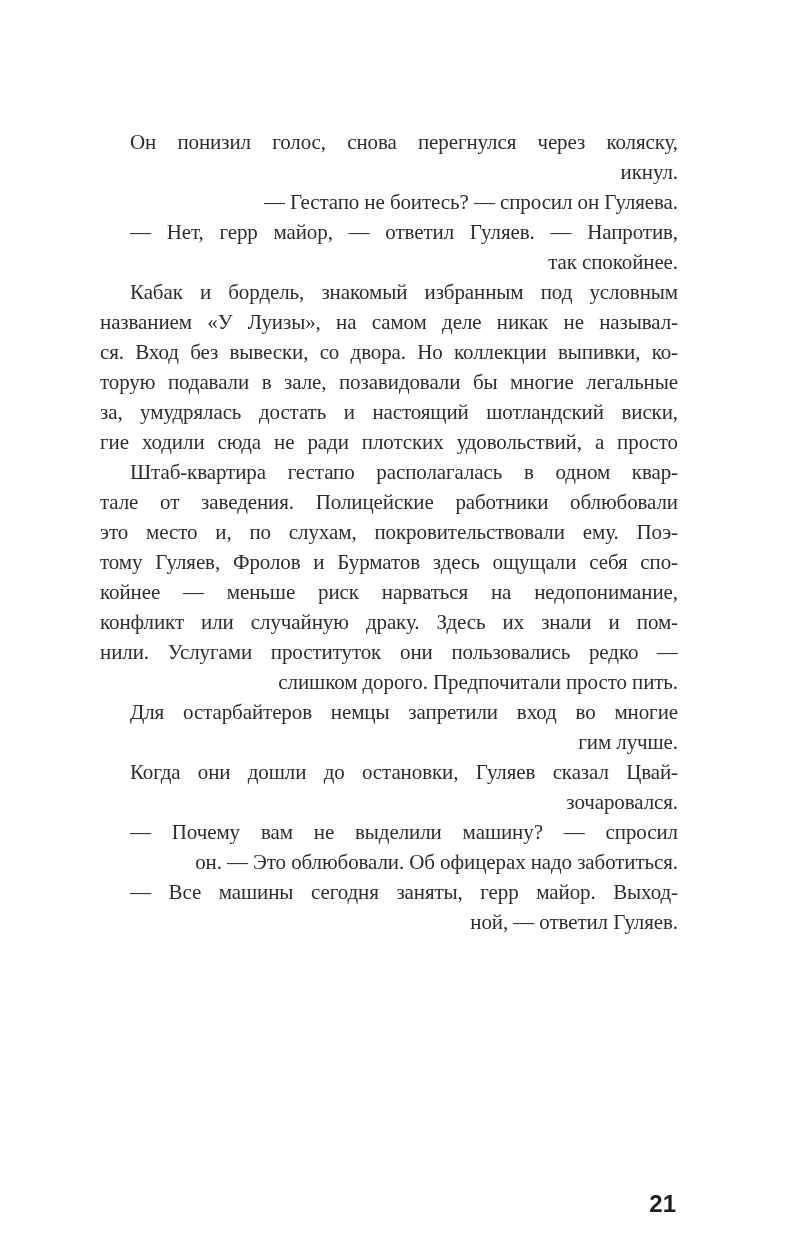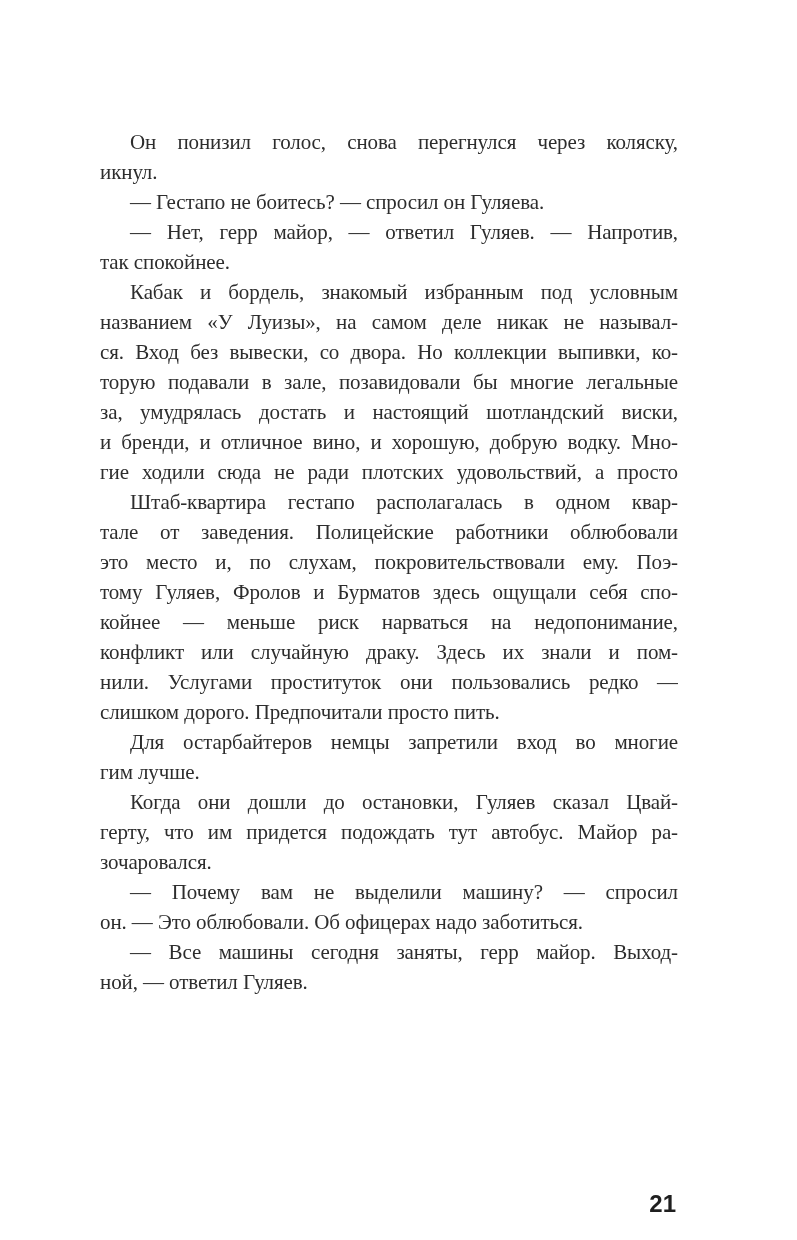--- a/index.html
+++ b/index.html
@@ -24,21 +24,21 @@
     top: 127px;
     width: 578px;
     font-size: 21px;
     line-height: 30px;
     letter-spacing: -0.1px;
     color: var(--text-color, #2d2d2d);
     overflow: hidden;
   }
   .line {
     height: 30px;
-    text-align: left;
+    text-align: right;
   }
   .line.justify {
     text-align: justify;
     text-align-last: justify;
   }
   .line.indent {
     padding-left: 30px;
   }
   .page-number {
     position: absolute;
@@ -59,34 +59,32 @@
       <div class="line indent justify">Он понизил голос, снова перегнулся через коляску,</div>
       <div class="line">икнул.</div>
       <div class="line indent">— Гестапо не боитесь? — спросил он Гуляева.</div>
       <div class="line indent justify">— Нет, герр майор, — ответил Гуляев. — Напротив,</div>
       <div class="line">так спокойнее.</div>
       <div class="line indent justify">Кабак и бордель, знакомый избранным под условным</div>
       <div class="line justify">названием «У Луизы», на самом деле никак не называл-</div>
       <div class="line justify">ся. Вход без вывески, со двора. Но коллекции выпивки, ко-</div>
       <div class="line justify">торую подавали в зале, позавидовали бы многие легальные</div>
       <div class="line justify">за, умудрялась достать и настоящий шотландский виски,</div>
-      <div class="line justify">и бренди, и отличное вино, и хорошую, добрую водку. Мно-</div>
       <div class="line justify">гие ходили сюда не ради плотских удовольствий, а просто</div>
       <div class="line indent justify">Штаб-квартира гестапо располагалась в одном квар-</div>
       <div class="line justify">тале от заведения. Полицейские работники облюбовали</div>
       <div class="line justify">это место и, по слухам, покровительствовали ему. Поэ-</div>
       <div class="line justify">тому Гуляев, Фролов и Бурматов здесь ощущали себя спо-</div>
       <div class="line justify">койнее — меньше риск нарваться на недопонимание,</div>
       <div class="line justify">конфликт или случайную драку. Здесь их знали и пом-</div>
       <div class="line justify">нили. Услугами проституток они пользовались редко —</div>
       <div class="line">слишком дорого. Предпочитали просто пить.</div>
       <div class="line indent justify">Для остарбайтеров немцы запретили вход во многие</div>
       <div class="line">гим лучше.</div>
       <div class="line indent justify">Когда они дошли до остановки, Гуляев сказал Цвай-</div>
-      <div class="line justify">герту, что им придется подождать тут автобус. Майор ра-</div>
       <div class="line">зочаровался.</div>
       <div class="line indent justify">— Почему вам не выделили машину? — спросил</div>
       <div class="line">он. — Это облюбовали. Об офицерах надо заботиться.</div>
       <div class="line indent justify">— Все машины сегодня заняты, герр майор. Выход-</div>
       <div class="line">ной, — ответил Гуляев.</div>
     </div>
   <div class="page-number">21</div>
 </div>
 
 </body></html>

